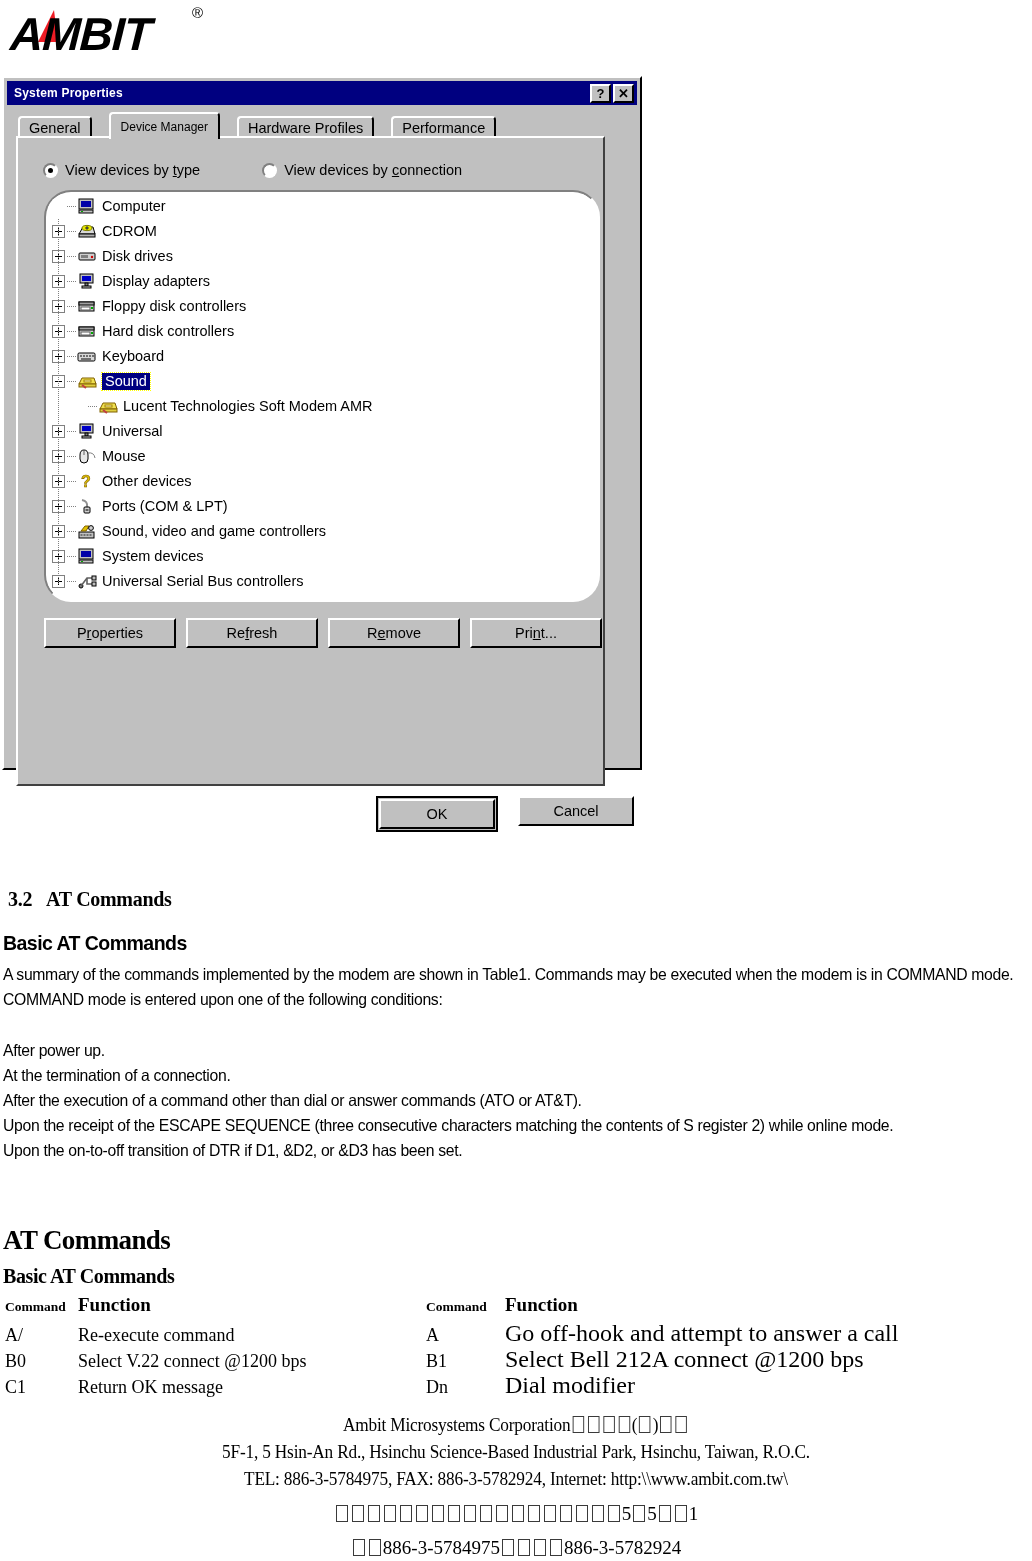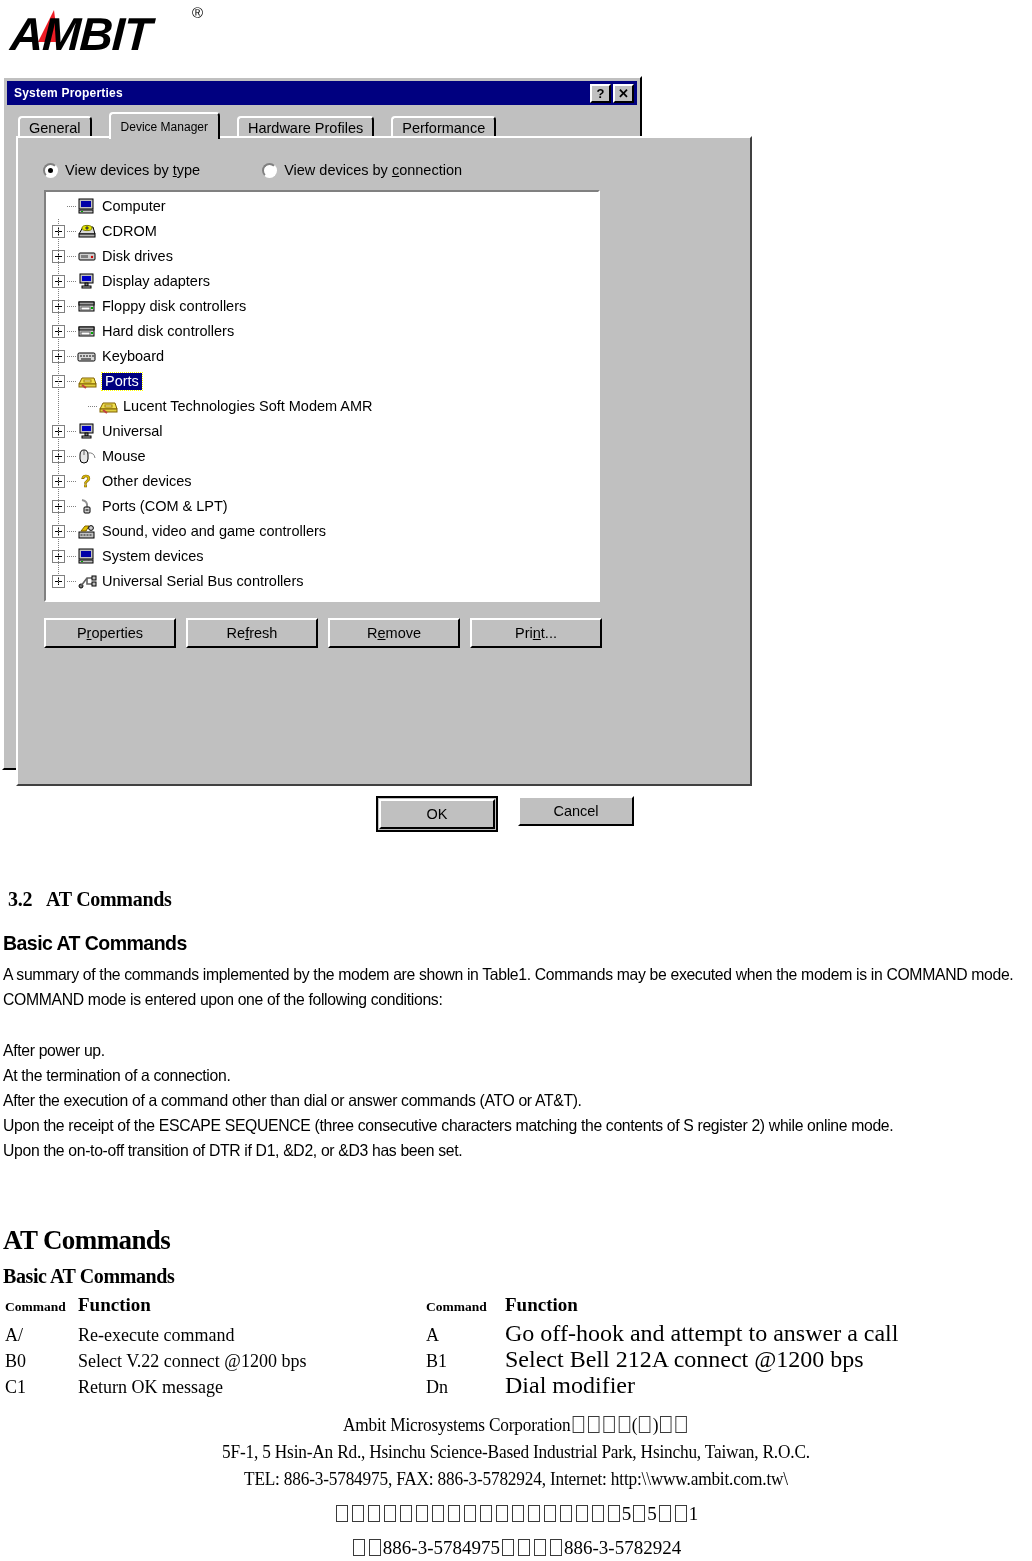--- a/index.html
+++ b/index.html
@@ -51,21 +51,21 @@
     box-sizing:border-box;display:flex;align-items:center;
     font-size:14.5px;white-space:nowrap;
   }
   .tab.active{
     height:27px;padding:0 10px;font-size:12px;position:relative;z-index:5;
     border-bottom:none;margin-bottom:-1px;
   }
 
   
   #tabpage{
-    position:absolute;left:12px;top:58px;width:736px;height:650px;
+    position:absolute;left:12px;top:58px;width:589px;height:650px;
     background:#c0c0c0;
     border-top:2px solid #ffffff;border-left:2px solid #ffffff;
     border-right:2px solid #404040;border-bottom:2px solid #404040;
     box-sizing:border-box;
   }
 
   
   #radios{position:absolute;left:25px;top:24px;width:560px;display:flex;}
   .radio{display:flex;align-items:center;white-space:nowrap;}
   .radio.r2{margin-left:62px;}
@@ -81,21 +81,21 @@
   }
   .rlabel{font-size:14.5px;}
   .u{text-decoration:underline;}
 
   
   #treebox{
     position:absolute;left:26px;top:52px;width:556px;height:412px;
     background:#ffffff;
     border-top:2px solid #808080;border-left:2px solid #808080;
     border-right:2px solid #ffffff;border-bottom:2px solid #ffffff;
-    box-sizing:border-box;overflow:hidden;
+    box-sizing:border-box;overflow:hidden;border-radius:27px;
   }
   #treeinner{position:absolute;left:2px;top:2px;right:2px;bottom:2px;background:#fff;overflow:hidden;}
   .trow{height:25px;display:flex;align-items:center;position:relative;padding-left:4px;}
   .plus{
     width:13px;height:13px;background:#ffffff;border:1px solid #808080;
     box-sizing:border-box;position:relative;flex:none;margin-right:2px;
   }
   .plus::before{content:"";position:absolute;left:2px;top:5px;width:7px;height:1px;background:#000;}
   .plus.exp::after{content:"";}
   .plus.col::after{content:"";position:absolute;left:5px;top:2px;width:1px;height:7px;background:#000;}
@@ -292,21 +292,21 @@
           </div>
           <div class="trow">
             <span class="plus exp"></span>
             <span class="dots"></span>
             <span class="ico"><svg width="20" height="19" viewBox="0 0 20 19">
                 <path d="M2 12 L5 6 L17 6 L19 12 Z" fill="#f0e050" stroke="#806000"></path>
                 <rect x="2" y="12" width="17" height="3" fill="#e0d040" stroke="#806000"></rect>
                 <path d="M5 13 L9 16" stroke="#c04040" stroke-width="2" fill="none"></path>
                 <rect x="7" y="8" width="7" height="2" fill="#fff8c0" stroke="#a08000"></rect>
               </svg></span>
-            <span class="lbl sel">Ports</span>
+            <span class="lbl sel">Sound</span>
           </div>
           <div class="trow">
             <span class="indent2"></span>
             <span class="dots"></span>
             <span class="ico"><svg width="20" height="19" viewBox="0 0 20 19">
                 <path d="M2 12 L5 6 L17 6 L19 12 Z" fill="#f0e050" stroke="#806000"></path>
                 <rect x="2" y="12" width="17" height="3" fill="#e0d040" stroke="#806000"></rect>
                 <path d="M5 13 L9 16" stroke="#c04040" stroke-width="2" fill="none"></path>
                 <rect x="7" y="8" width="7" height="2" fill="#fff8c0" stroke="#a08000"></rect>
               </svg></span>

